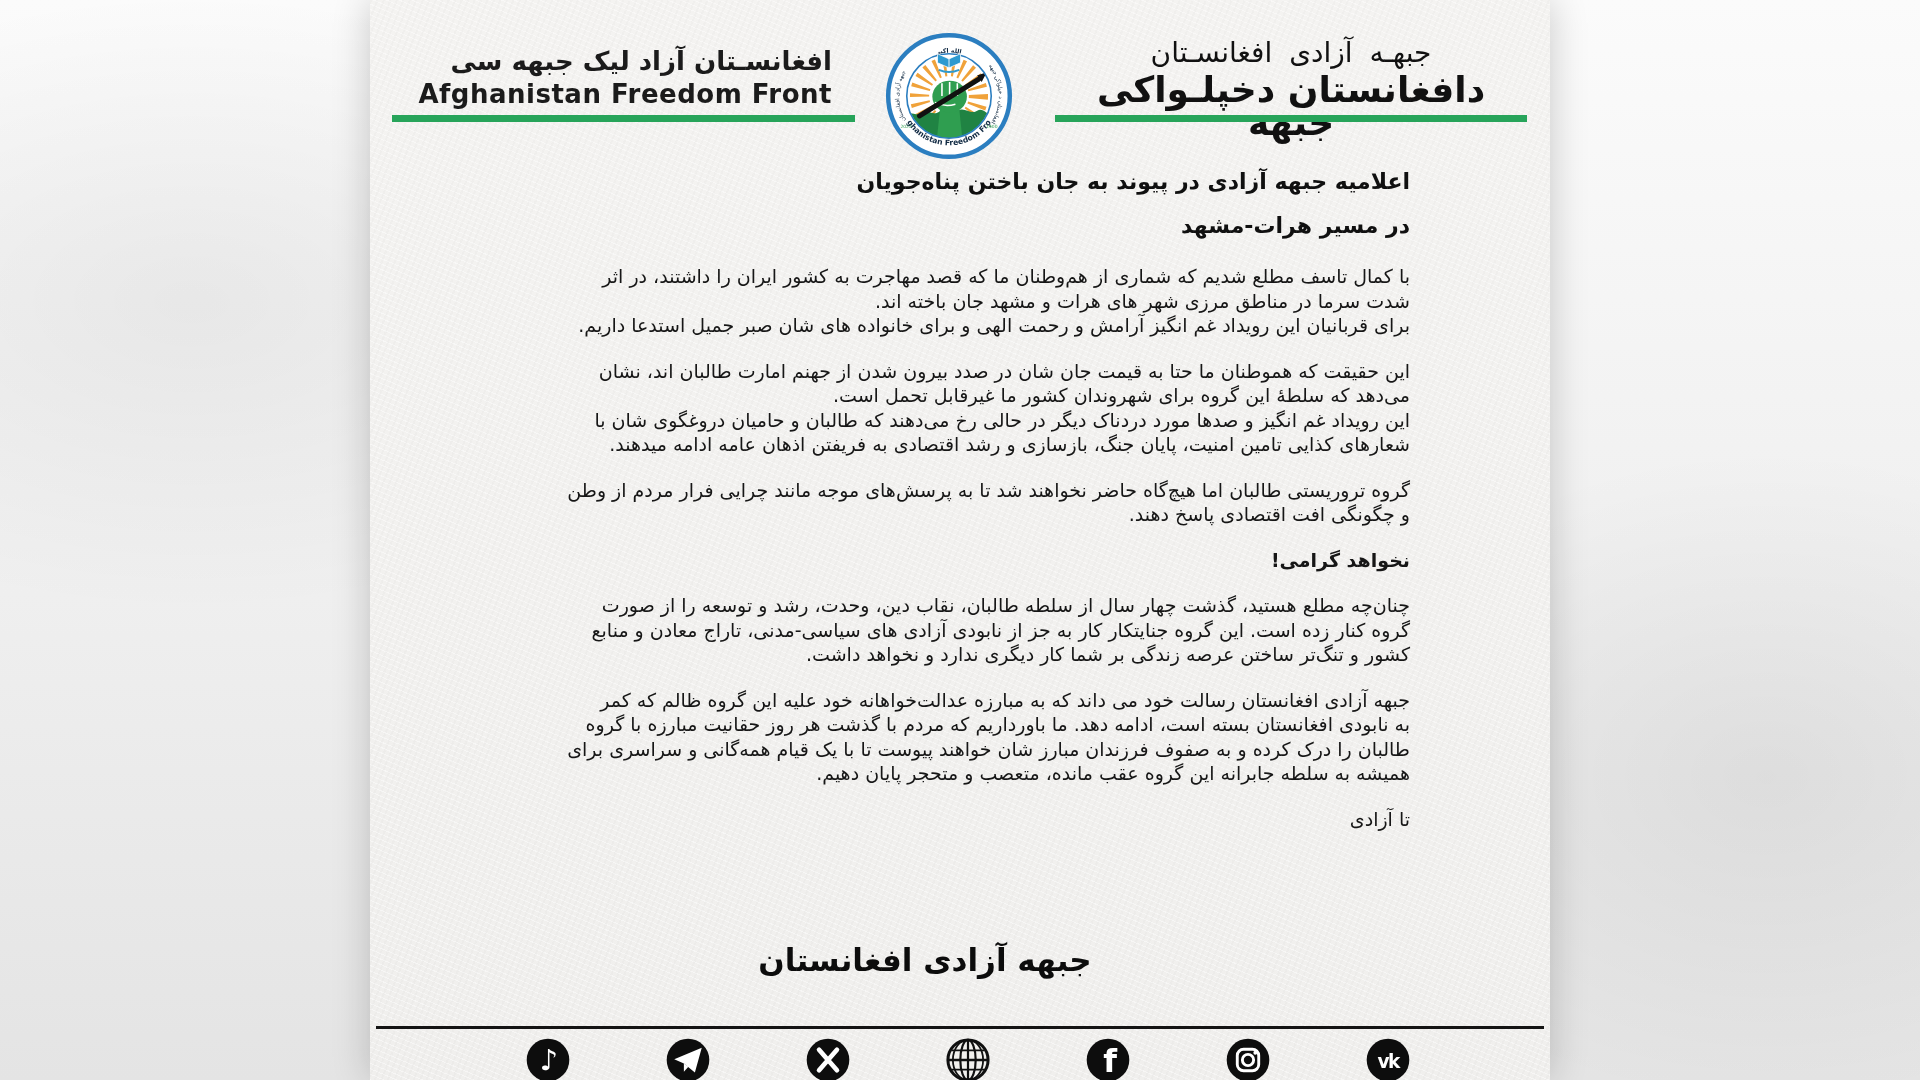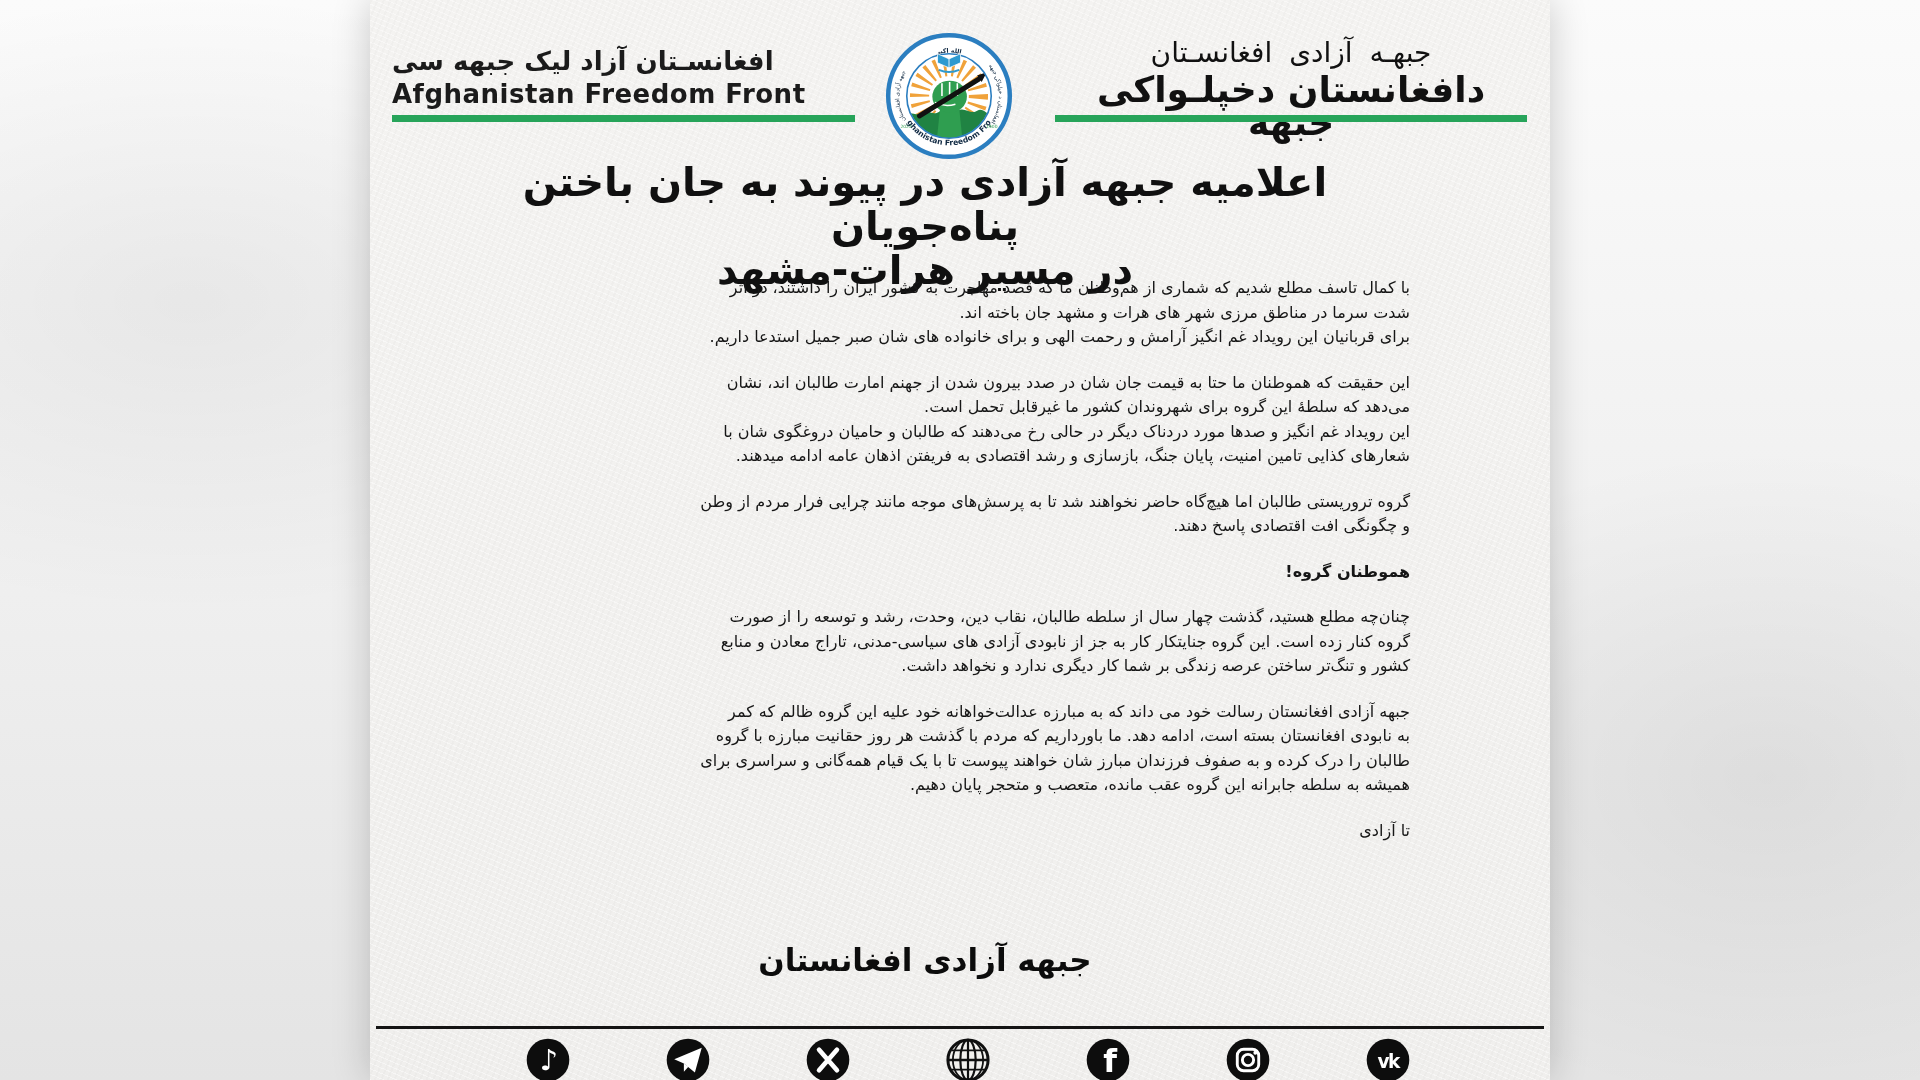--- a/index.html
+++ b/index.html
@@ -13,35 +13,35 @@
       linear-gradient(180deg,#fbfbfb 0%,#efefef 55%,#e4e4e4 100%);
   }
   .paper{
     position:absolute;left:370px;top:0;width:1180px;height:1080px;overflow:hidden;
     background:
       repeating-linear-gradient(112deg, rgba(0,0,0,.016) 0 2px, rgba(255,255,255,0) 2px 6px),
       repeating-linear-gradient(23deg, rgba(255,255,255,.45) 0 1px, rgba(0,0,0,0) 1px 5px),
       linear-gradient(180deg,#f4f3f1 0%,#f0efed 100%);
     box-shadow:0 0 36px rgba(0,0,0,.20);
   }
-  .hdr-left{position:absolute;left:22px;top:46px;width:440px;text-align:left;color:#1b1b1b;}
+  .hdr-left{position:absolute;left:22px;top:46px;width:440px;text-align:right;color:#1b1b1b;}
   .hdr-left .l1{font-size:26px;font-weight:bold;direction:rtl;line-height:30px;}
   .hdr-left .l2{font-size:26px;font-weight:bold;line-height:30px;margin-top:3px;letter-spacing:.5px;}
   .hdr-right{position:absolute;left:685px;top:36px;width:472px;text-align:center;color:#111;direction:rtl;}
   .hdr-right .l1{font-size:28px;font-weight:normal;line-height:33px;word-spacing:8px;}
   .hdr-right .l2{font-size:36px;font-weight:bold;line-height:33px;margin-top:4px;}
   .bar{position:absolute;top:115px;height:7px;}
   .bar.left{left:22px;width:463px;}
   .bar.right{left:685px;width:472px;}
   .logo{position:absolute;left:515px;top:32px;width:128px;height:128px;}
   .logo svg{width:100%;height:100%;display:block;}
-  .title{position:absolute;left:70px;top:160px;width:970px;text-align:center;direction:rtl;
-         font-weight:bold;color:#101010;font-size:40px;line-height:44px;}
+  .title{position:absolute;left:70px;top:160px;width:970px;text-align:right;direction:rtl;
+         font-weight:bold;color:#101010;font-size:22px;line-height:44px;}
   .body-text{position:absolute;left:70px;top:264px;width:970px;direction:rtl;text-align:right;
-             color:#161616;font-size:16px;line-height:24.5px;margin-top:12px;}
+             color:#161616;font-size:19px;line-height:24.5px;}
   .body-text .para{margin:0 0 21px 0;white-space:pre-line;}
   .body-text .para.greeting{font-weight:bold;}
   .signature{position:absolute;left:70px;top:942px;width:970px;text-align:center;direction:rtl;
              font-weight:bold;font-size:31px;color:#0c0c0c;}
   .rule{position:absolute;left:6px;top:1026px;width:1168px;height:3px;background:#141414;}
   .social{position:absolute;left:156px;top:1038px;width:884px;display:flex;justify-content:space-between;}
   .sicon{width:44px;height:44px;display:block;cursor:pointer;}
 </style>
 </head>
 <body>
@@ -111,21 +111,21 @@
     <div class="body-text">
       <div class="para">با کمال تاسف مطلع شدیم که شماری از هم‌وطنان ما که قصد مهاجرت به کشور ایران را داشتند، در اثر
 شدت سرما در مناطق مرزی شهر های هرات و مشهد جان باخته اند.
 برای قربانیان این رویداد غم انگیز آرامش و رحمت الهی و برای خانواده های شان صبر جمیل استدعا داریم.</div>
       <div class="para">این حقیقت که هموطنان ما حتا به قیمت جان شان در صدد بیرون شدن از جهنم امارت طالبان اند، نشان
 می‌دهد که سلطهٔ این گروه برای شهروندان کشور ما غیرقابل تحمل است.
 این رویداد غم انگیز و صدها مورد دردناک دیگر در حالی رخ می‌دهند که طالبان و حامیان دروغگوی شان با
 شعارهای کذایی تامین امنیت، پایان جنگ، بازسازی و رشد اقتصادی به فریفتن اذهان عامه ادامه میدهند.</div>
       <div class="para">گروه تروریستی طالبان اما هیچ‌گاه حاضر نخواهند شد تا به پرسش‌های موجه مانند چرایی فرار مردم از وطن
 و چگونگی افت اقتصادی پاسخ دهند.</div>
-      <div class="para greeting">هموطنان گروه!</div>
+      <div class="para greeting">نخواهد گرامی!</div>
       <div class="para">چنان‌چه مطلع هستید، گذشت چهار سال از سلطه طالبان، نقاب دین، وحدت، رشد و توسعه را از صورت
 گروه کنار زده است.  این گروه جنایتکار کار به جز از نابودی آزادی های سیاسی-مدنی، تاراج معادن و منابع
 کشور و تنگ‌تر ساختن عرصه زندگی بر شما کار دیگری ندارد و نخواهد داشت.</div>
       <div class="para">جبهه آزادی افغانستان رسالت خود می داند که به مبارزه عدالت‌خواهانه خود علیه این گروه ظالم که کمر
 به نابودی افغانستان بسته است، ادامه دهد. ما باورداریم که مردم با گذشت هر روز حقانیت مبارزه با گروه
 طالبان را درک کرده و به صفوف فرزندان مبارز شان خواهند پیوست تا با یک قیام همه‌گانی و سراسری برای
 همیشه به سلطه جابرانه این گروه عقب مانده، متعصب و متحجر پایان دهیم.</div>
       <div class="para">تا آزادی</div>
     </div>
 

